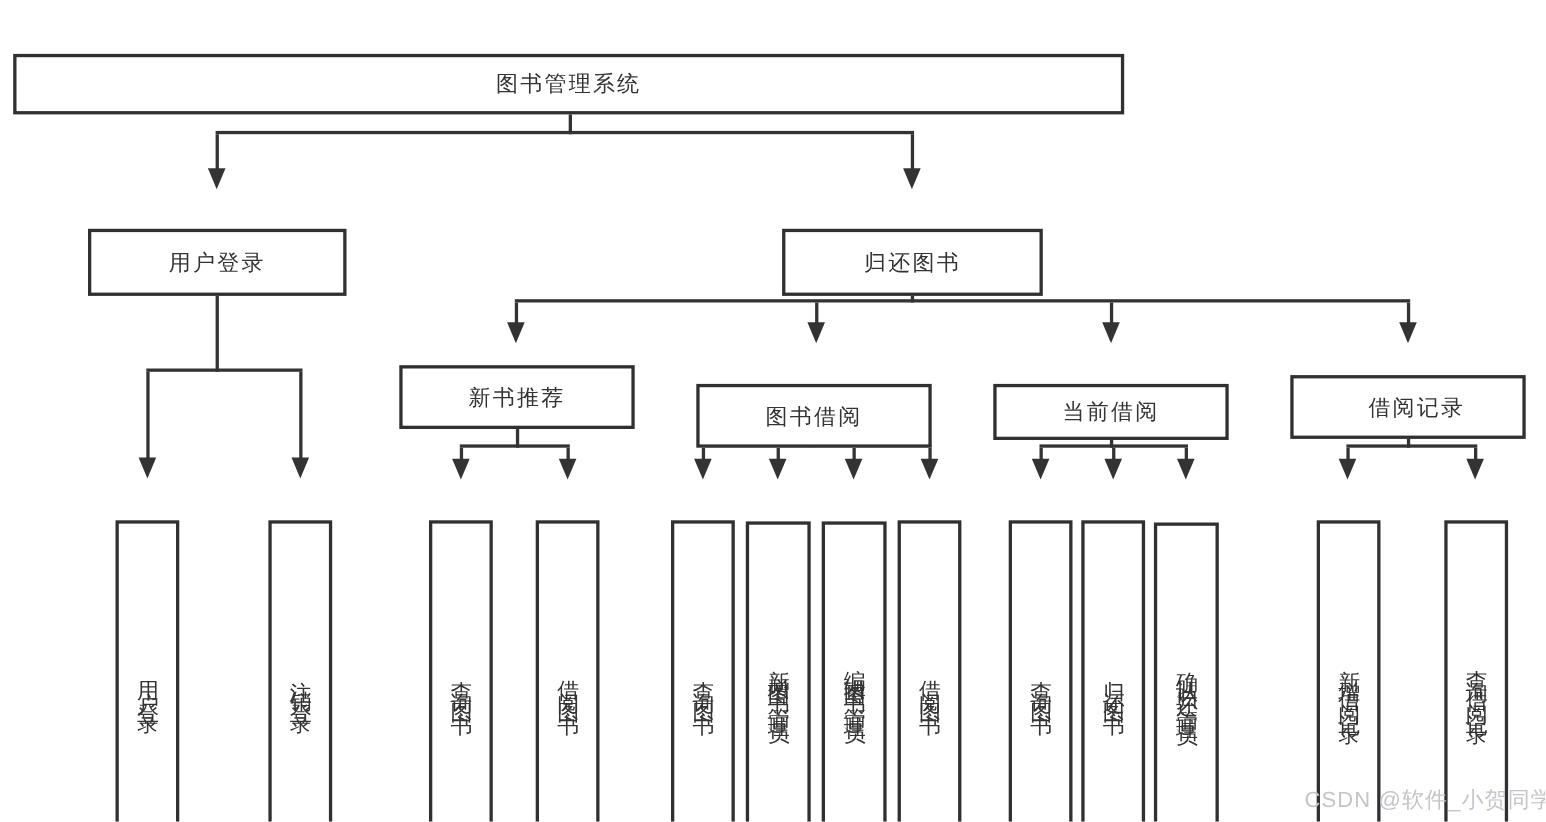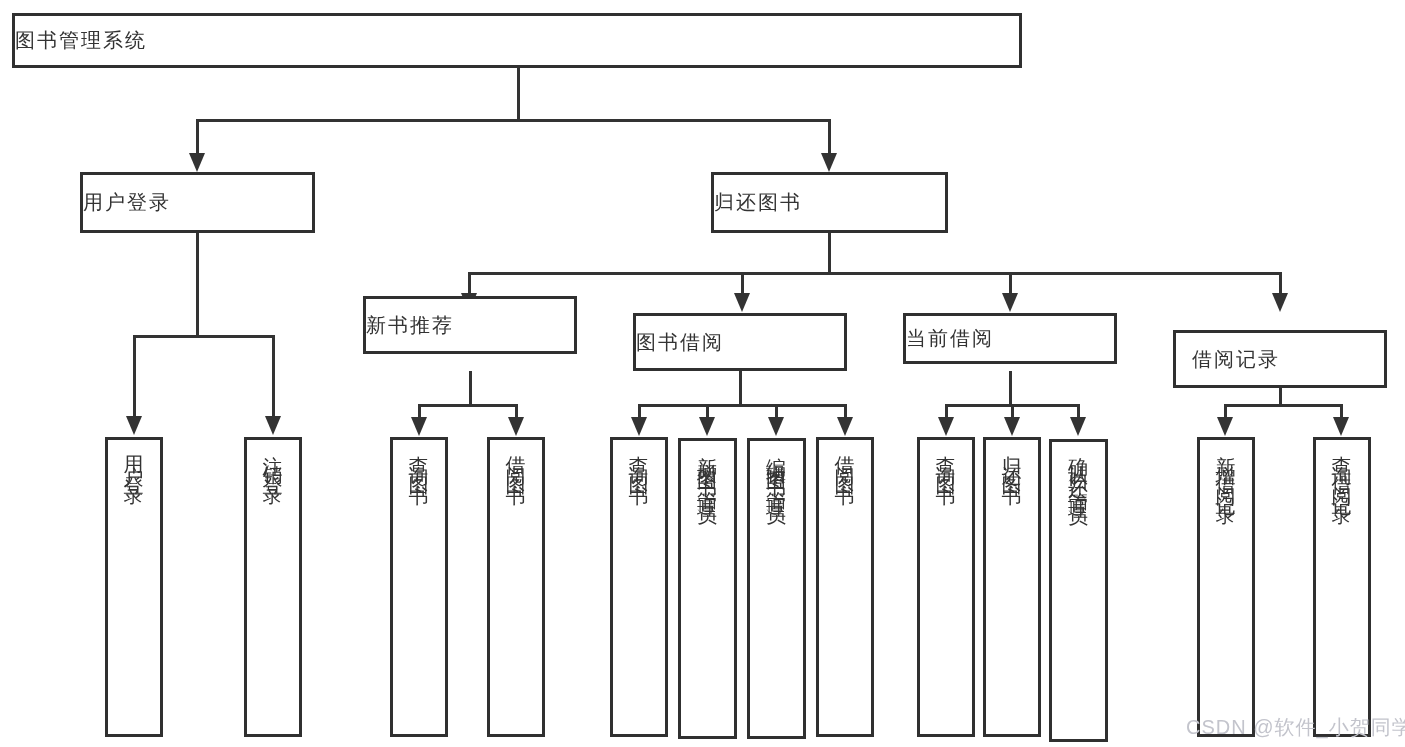--- a/index.html
+++ b/index.html
@@ -23,26 +23,27 @@
     position:absolute;width:0;height:0;
     border-left:8px solid transparent;
     border-right:8px solid transparent;
     border-top:19px solid var(--line);
   }
   .node{
     position:absolute;
     box-sizing:border-box;
     border:3px solid var(--border);
     background:#fff;
-    display:flex;align-items:center;justify-content:flex-start;
+    display:flex;align-items:center;justify-content:center;
     color:var(--text);
     font-size:20px;
     letter-spacing:2px;
     z-index:2;
     white-space:nowrap;
+    margin-top:36px;
   }
   .vnode{
     writing-mode:vertical-rl;
     letter-spacing:10px;
     font-size:20px;
     line-height:1;
   }
   .vnode.tight{letter-spacing:7px;}
   .watermark{
     position:absolute;
@@ -127,21 +128,21 @@
 
   <div class="node" style="left:363px;top:296px;width:214px;height:58px;">
     <span>新书推荐</span>
   </div>
   <div class="node" style="left:633px;top:313px;width:214px;height:58px;">
     <span>图书借阅</span>
   </div>
   <div class="node" style="left:903px;top:313px;width:214px;height:51px;">
     <span>当前借阅</span>
   </div>
-  <div class="node" style="left:1173px;top:330px;width:214px;height:58px;padding-left:16px;">
+  <div class="node" style="left:1173px;top:305px;width:214px;height:58px;padding-left:16px;">
     <span>借阅记录</span>
   </div>
 
   <div class="node vnode" style="left:105px;top:437px;width:58px;height:300px;">
     <span>用户登录</span>
   </div>
   <div class="node vnode" style="left:244px;top:437px;width:58px;height:300px;">
     <span>注销登录</span>
   </div>
 

